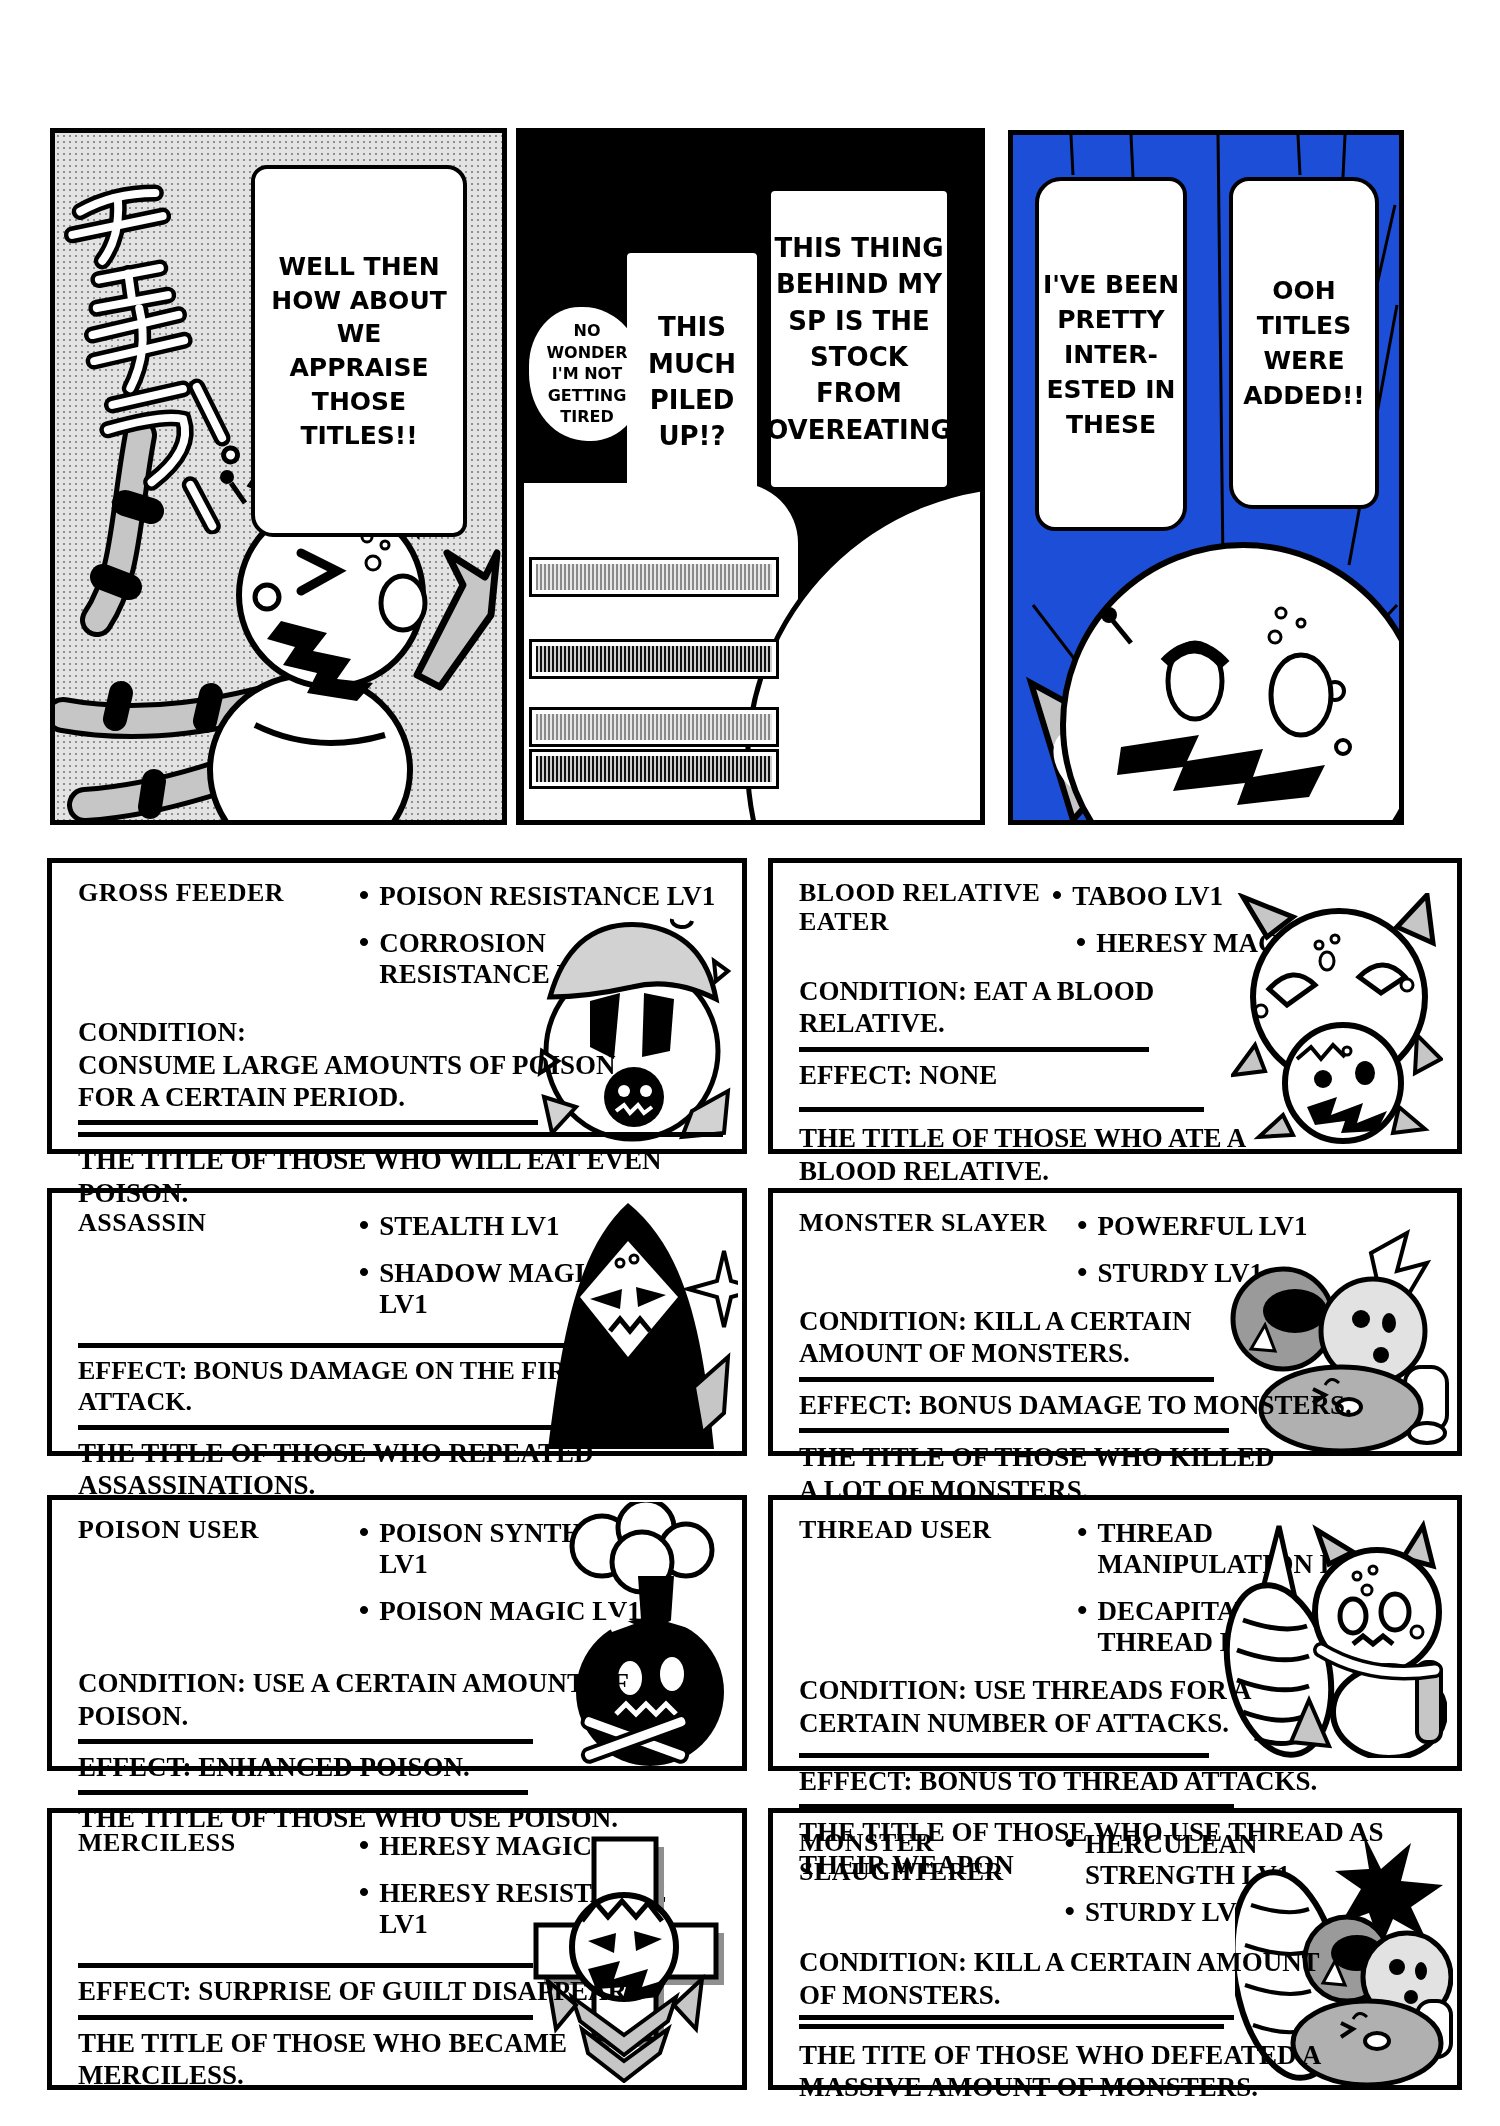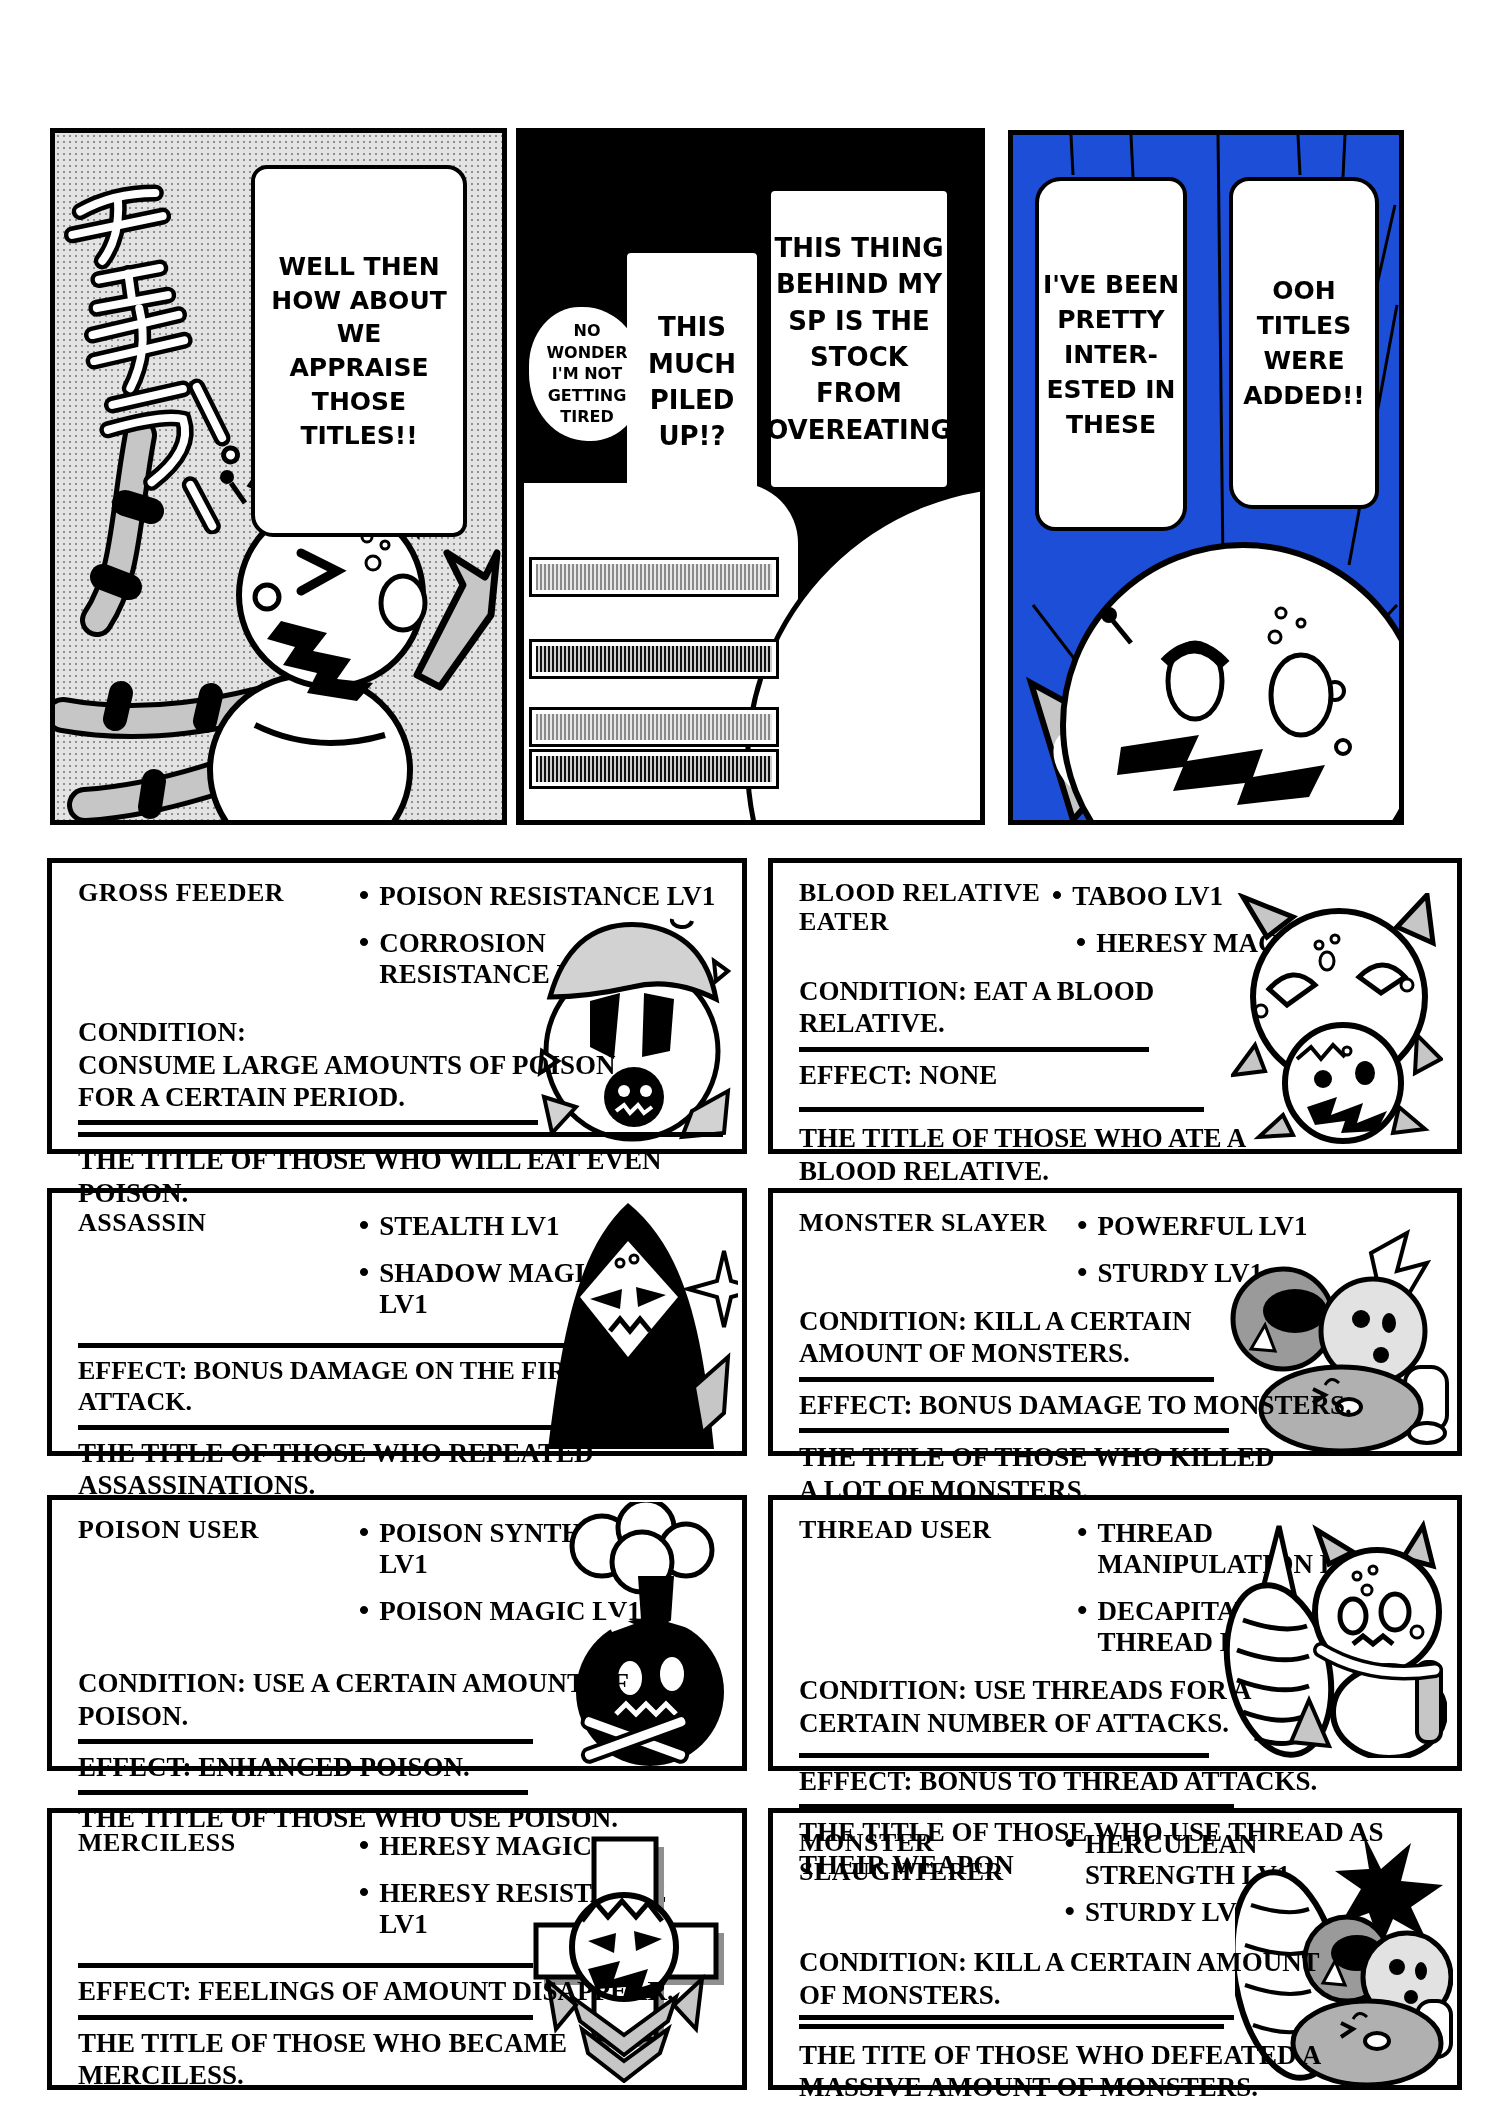--- a/index.html
+++ b/index.html
@@ -466,21 +466,21 @@
             <span class="dot">•</span>
             <span class="sk">HERESY MAGIC LV1</span>
           </li>
         <li>
             <span class="dot">•</span>
             <span class="sk">HERESY RESISTANCE LV1</span>
           </li>
       </ul>
     </div>
     <div class="rule" style="width:455px;"></div>
-    <div class="eff">EFFECT: FEELINGS OF AMOUNT DISAPPEAR.</div>
+    <div class="eff">EFFECT: SURPRISE OF GUILT DISAPPEAR.</div>
     <div class="rule" style="width:455px;"></div>
     <div class="desc">THE TITLE OF THOSE WHO BECAME
 MERCILESS.</div>
     <svg class="card-art" style="right:14px;top:16px;" width="204" height="254" viewBox="0 0 204 254">
       <rect x="78" y="18" width="62" height="200" fill="#8f8f8f"></rect>
       <rect x="20" y="104" width="180" height="52" fill="#8f8f8f"></rect>
       <rect x="70" y="10" width="62" height="200" fill="#fff" stroke="#000" stroke-width="5"></rect>
       <rect x="12" y="96" width="180" height="52" fill="#fff" stroke="#000" stroke-width="5"></rect>
       <circle cx="100" cy="118" r="52" fill="#fff" stroke="#000" stroke-width="6"></circle>
       <path d="M58,92 l14,-18 12,14 14,-16 14,16 12,-14 14,18" fill="none" stroke="#000" stroke-width="5"></path>

